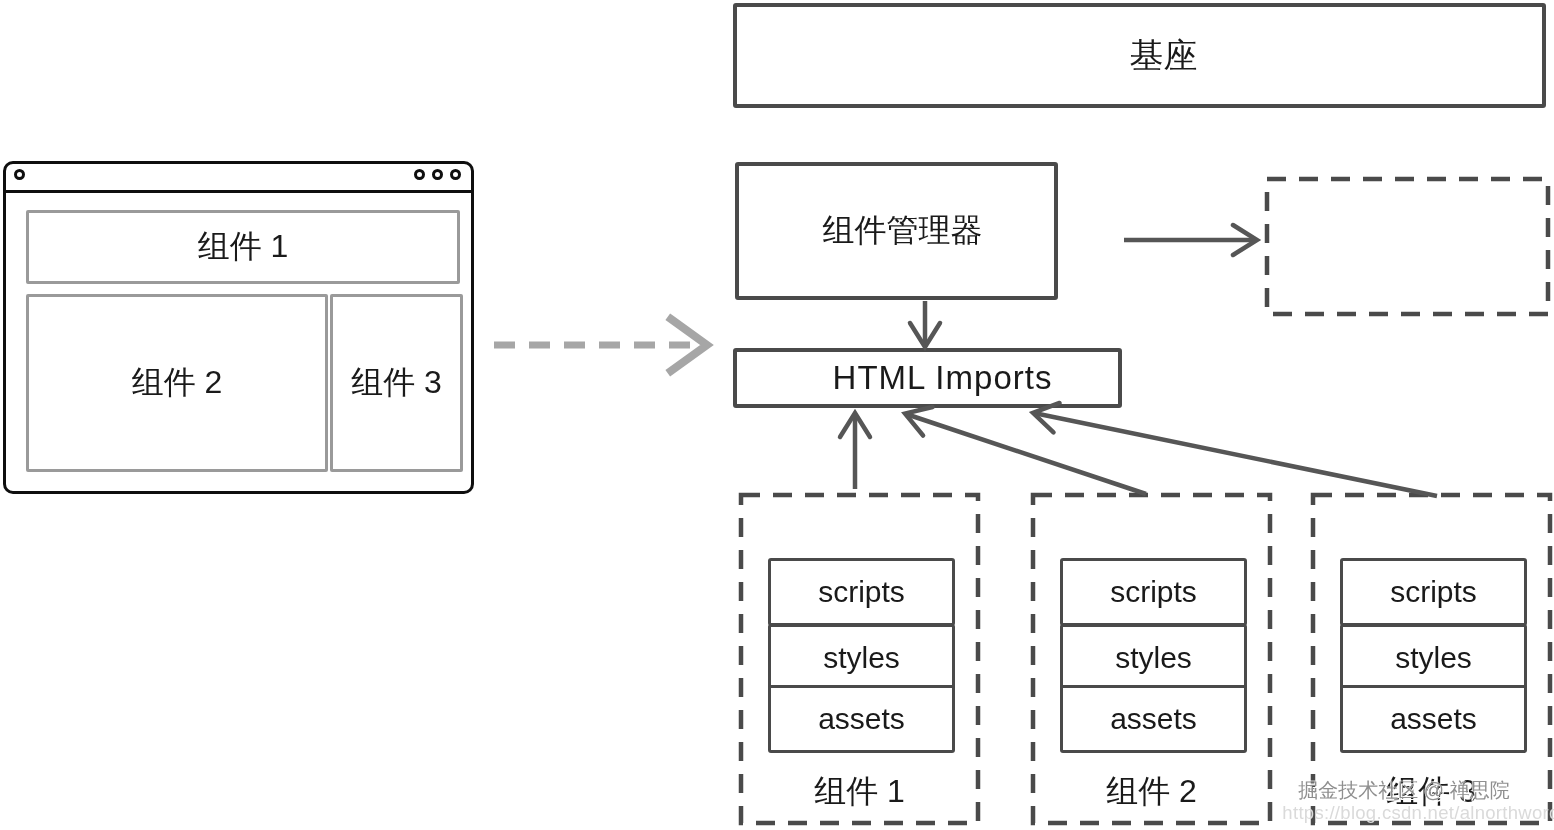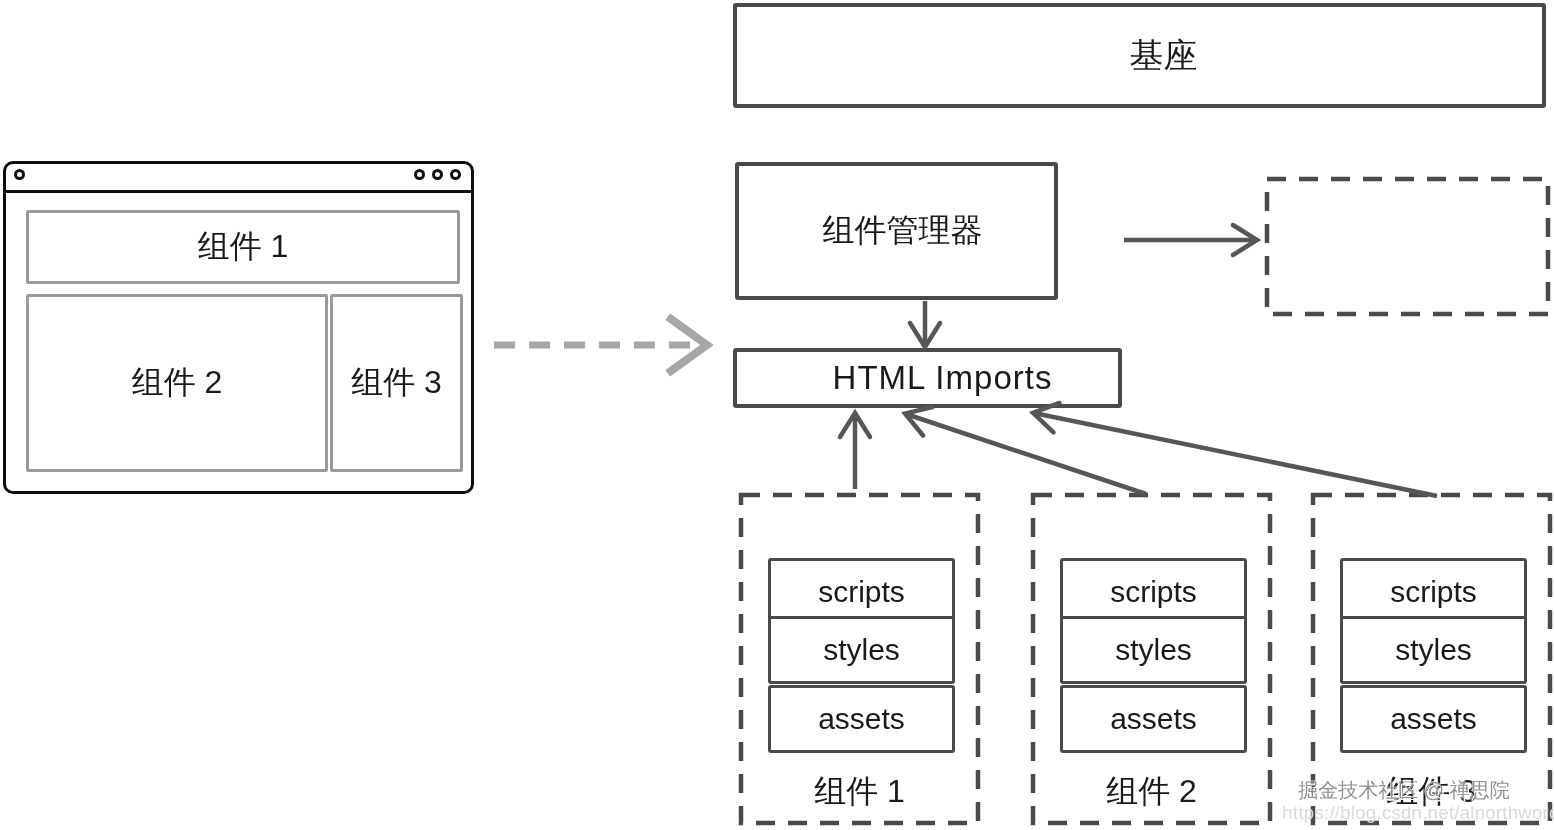--- a/index.html
+++ b/index.html
@@ -28,21 +28,21 @@
   .slot{position:absolute;border:3px solid #9a9a9a;border-radius:2px;font-size:32px;background:#fff;}
   .slot1{left:20px;top:46px;width:428px;height:68px;}
   .slot2{left:20px;top:130px;width:296px;height:172px;}
   .slot3{left:324px;top:130px;width:127px;height:172px;}
 
   
   .group{top:493px;width:241px;height:332px;}
   .g1{left:739px;} .g2{left:1031px;} .g3{left:1311px;}
   .gitem{position:absolute;left:29px;width:181px;height:62px;border:3.5px solid #4a4a4a;border-radius:3px;
          font-size:30px;background:#fff;}
-  .gi1{top:46px;margin-top:19px;} .gi2{top:123px;} .gi3{top:192px;}
+  .gi1{top:46px;margin-top:19px;} .gi2{top:131px;} .gi3{top:192px;}
   .glabel{position:absolute;left:0;right:0;bottom:10px;height:46px;font-size:32px;}
 
   
   svg.overlay{position:absolute;left:0;top:0;width:1554px;height:830px;pointer-events:none;}
 
   
   .wm{left:1254px;top:773px;width:300px;height:34px;font-size:20px;color:#8f8f8f;white-space:nowrap;
       text-shadow:1.5px 1.5px 0 #ffffff,-1px -1px 0 rgba(255,255,255,0.7);}
   .wm-url{left:1288px;top:802px;width:266px;height:22px;font-size:18.5px;color:#dadada;white-space:nowrap;
       letter-spacing:0.3px;}

